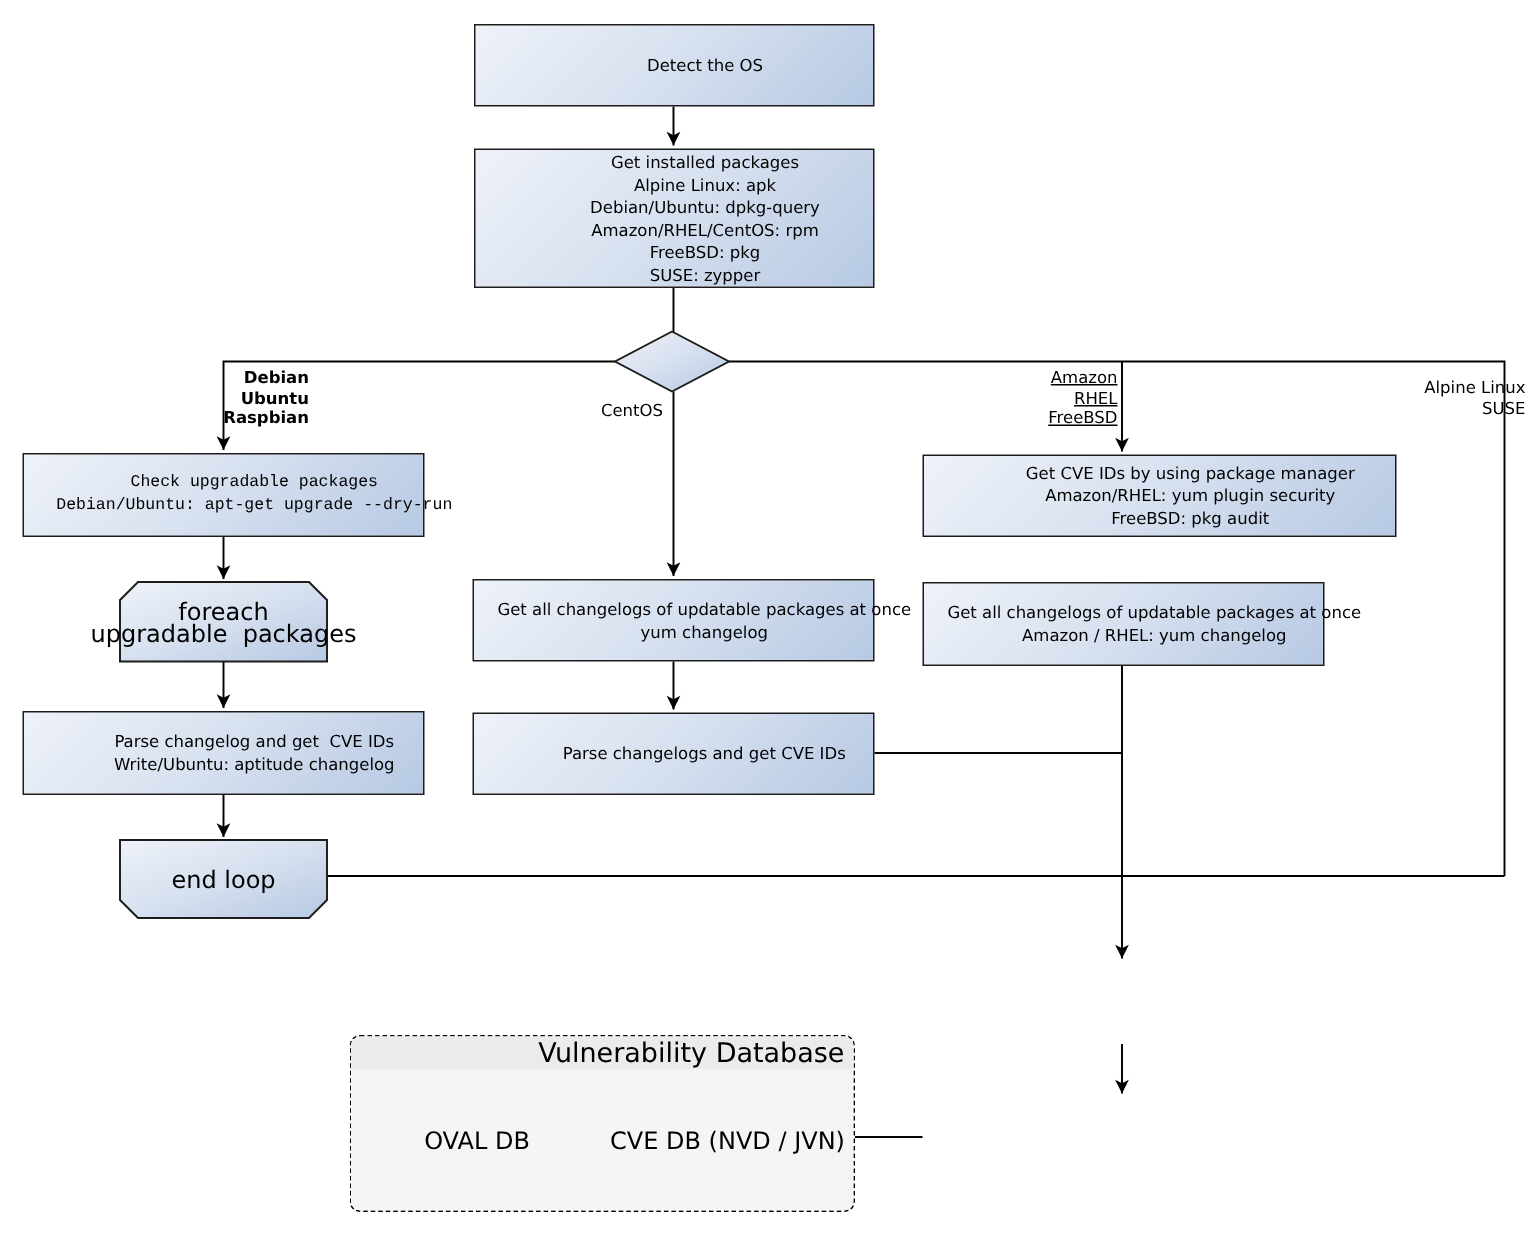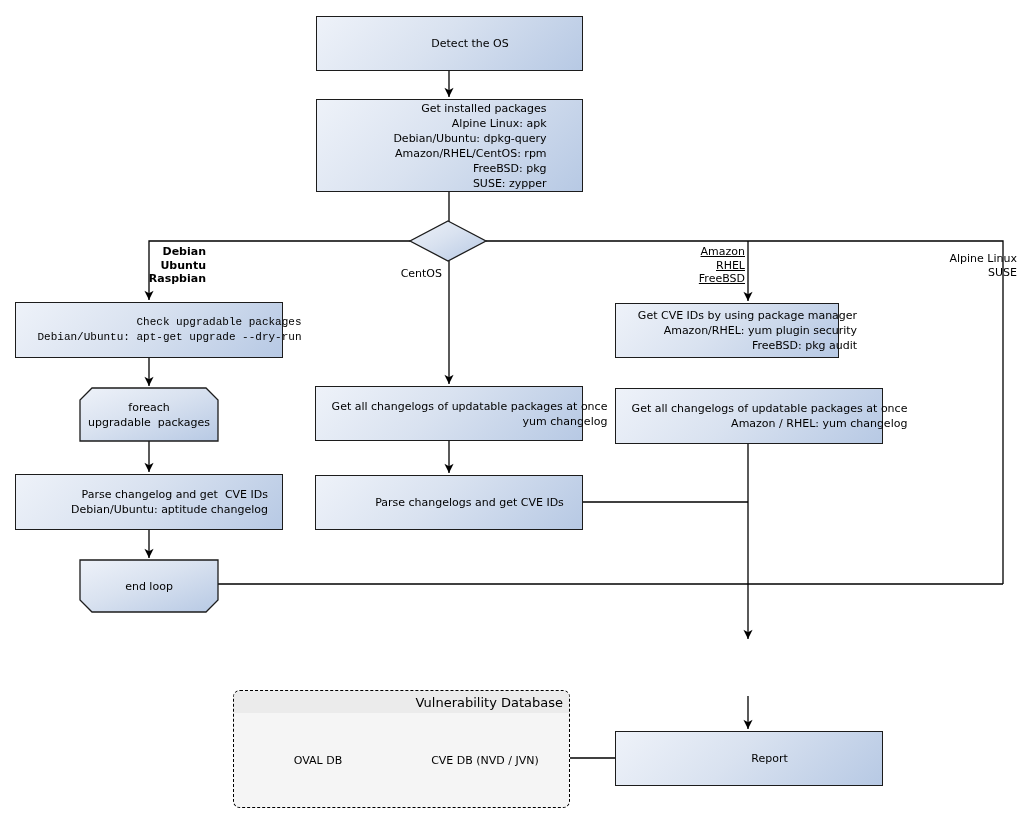--- a/index.html
+++ b/index.html
@@ -8,35 +8,35 @@
     width:1019px;height:823px;
     background:#ffffff;
     font-family:"DejaVu Sans","Liberation Sans",sans-serif;
     color:#000;
     overflow:hidden;
   }
   #wires{position:absolute;left:0;top:0;width:1019px;height:823px;}
   .node{
     position:absolute;
     display:flex;align-items:center;justify-content:center;
-    text-align:right;
+    text-align:center;
     white-space:pre;
     font-size:11px;line-height:15px;
     background:linear-gradient(135deg,#eef2f9 0%,#d9e2f0 45%,#b7c9e4 100%);
     border:1px solid #1c1c1c;
     box-sizing:border-box;
     overflow:visible;
     padding-left:41px;
   }
   .shape-label{
     position:absolute;
     display:flex;align-items:center;justify-content:center;
     text-align:center;
     white-space:pre;
-    font-size:11px;line-height:15px;
+    font-size:16px;line-height:15px;
     background:transparent;
     pointer-events:none;
   }
   .edge-label{
     position:absolute;
     font-size:11px;line-height:13.5px;
     text-align:right;
     white-space:pre;
   }
   #db-panel{
@@ -48,21 +48,21 @@
     box-sizing:border-box;
   }
   #db-header{
     position:absolute;
     left:0;top:0;right:0;height:22px;
     background:#ebebeb;
     border-radius:6px 6px 0 0;
     display:flex;align-items:center;justify-content:flex-end;
     padding-right:6px;
     box-sizing:border-box;
-    font-size:13px;
+    font-size:18px;
   }
 </style>
 </head>
 <body>
 
 <div id="canvas">
 
   <svg id="wires" viewBox="0 0 1019 823" xmlns="http://www.w3.org/2000/svg">
     <defs>
       <marker id="arrow" viewBox="0 0 12 12" refX="11" refY="6" markerWidth="11" markerHeight="11" orient="auto" markerUnits="userSpaceOnUse">
@@ -114,30 +114,29 @@
   <div class="node" style="left:316px;top:16px;width:267px;height:55px;">Detect the OS</div>
   <div class="node" style="left:316px;top:99px;width:267px;height:93px;">Get installed packages
 Alpine Linux: apk
 Debian/Ubuntu: dpkg-query
 Amazon/RHEL/CentOS: rpm
 FreeBSD: pkg
 SUSE: zypper</div>
   <div class="node" style="left:15px;top:302px;width:268px;height:56px;font-family:Liberation Mono, monospace;">Check upgradable packages
 Debian/Ubuntu: apt-get upgrade --dry-run</div>
   <div class="node" style="left:15px;top:474px;width:268px;height:56px;">Parse changelog and get  CVE IDs
-Debian/Ubuntu: aptitude changelog</div>
+Write/Ubuntu: aptitude changelog</div>
   <div class="node" style="left:315px;top:386px;width:268px;height:55px;">Get all changelogs of updatable packages at once
 yum changelog</div>
   <div class="node" style="left:315px;top:475px;width:268px;height:55px;">Parse changelogs and get CVE IDs</div>
-  <div class="node" style="left:615px;top:303px;width:224px;height:55px;">Get CVE IDs by using package manager
+  <div class="node" style="left:615px;top:303px;width:316px;height:55px;">Get CVE IDs by using package manager
 Amazon/RHEL: yum plugin security
 FreeBSD: pkg audit</div>
   <div class="node" style="left:615px;top:388px;width:268px;height:56px;">Get all changelogs of updatable packages at once
 Amazon / RHEL: yum changelog</div>
-  <div class="node" style="left:615px;top:731px;width:268px;height:55px;">Report</div>
 
   <div class="shape-label" style="left:80px;top:388px;width:138px;height:53px;">foreach
 upgradable  packages</div>
   <div class="shape-label" style="left:80px;top:560px;width:138px;height:52px;">end loop</div>
 
   <div class="edge-label" style="left:136px;top:245px;width:70px;font-weight:bold;">Debian
 Ubuntu
 Raspbian</div>
   <div class="edge-label" style="left:382px;top:267px;width:60px;">CentOS</div>
   <div class="edge-label" style="left:675px;top:245px;width:70px;text-decoration:underline;">Amazon

